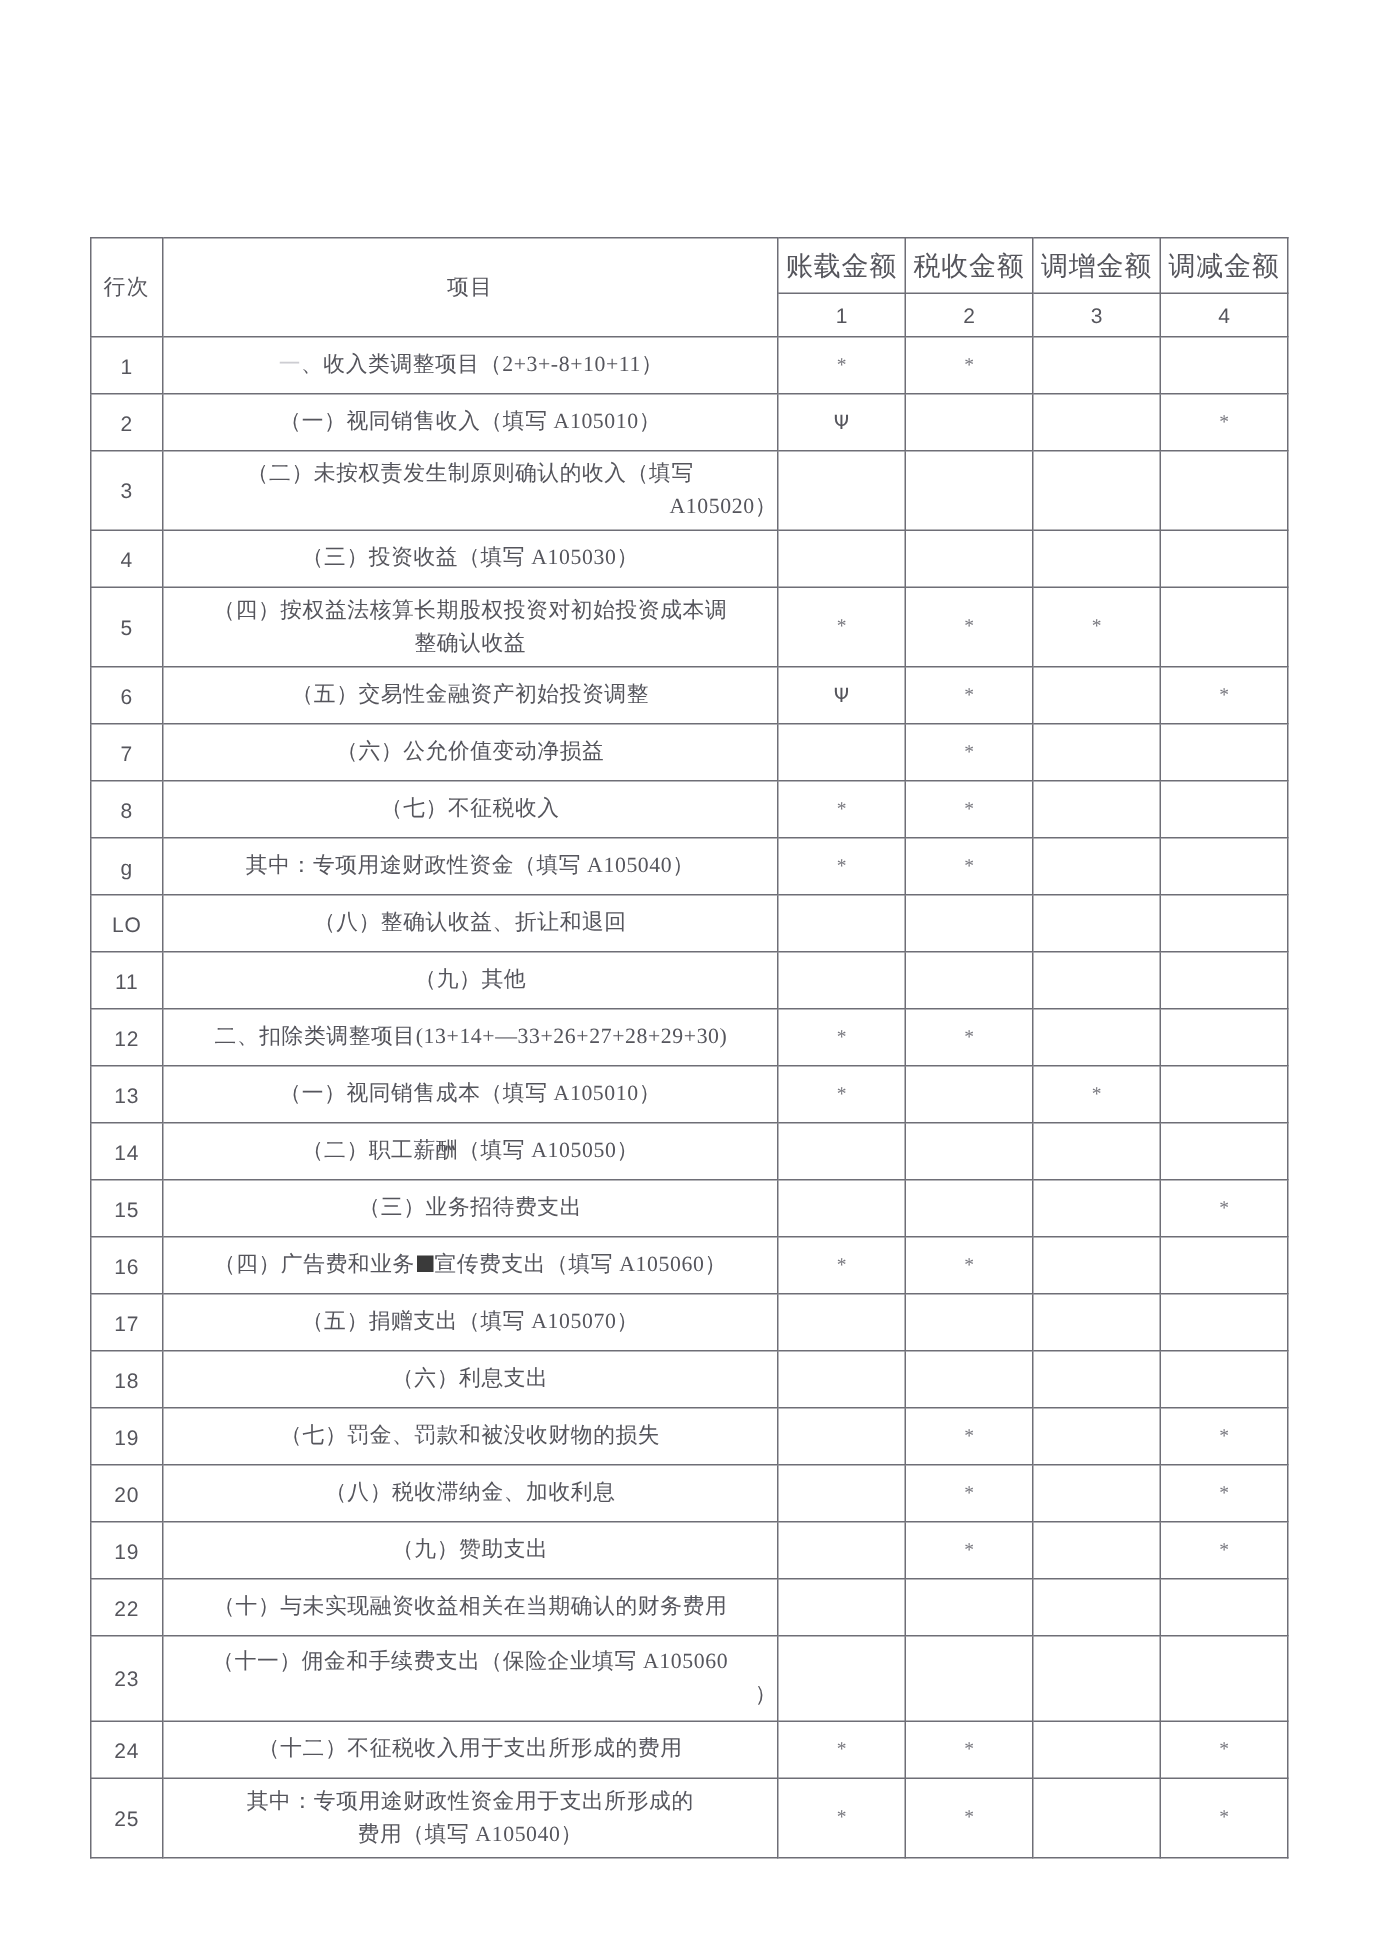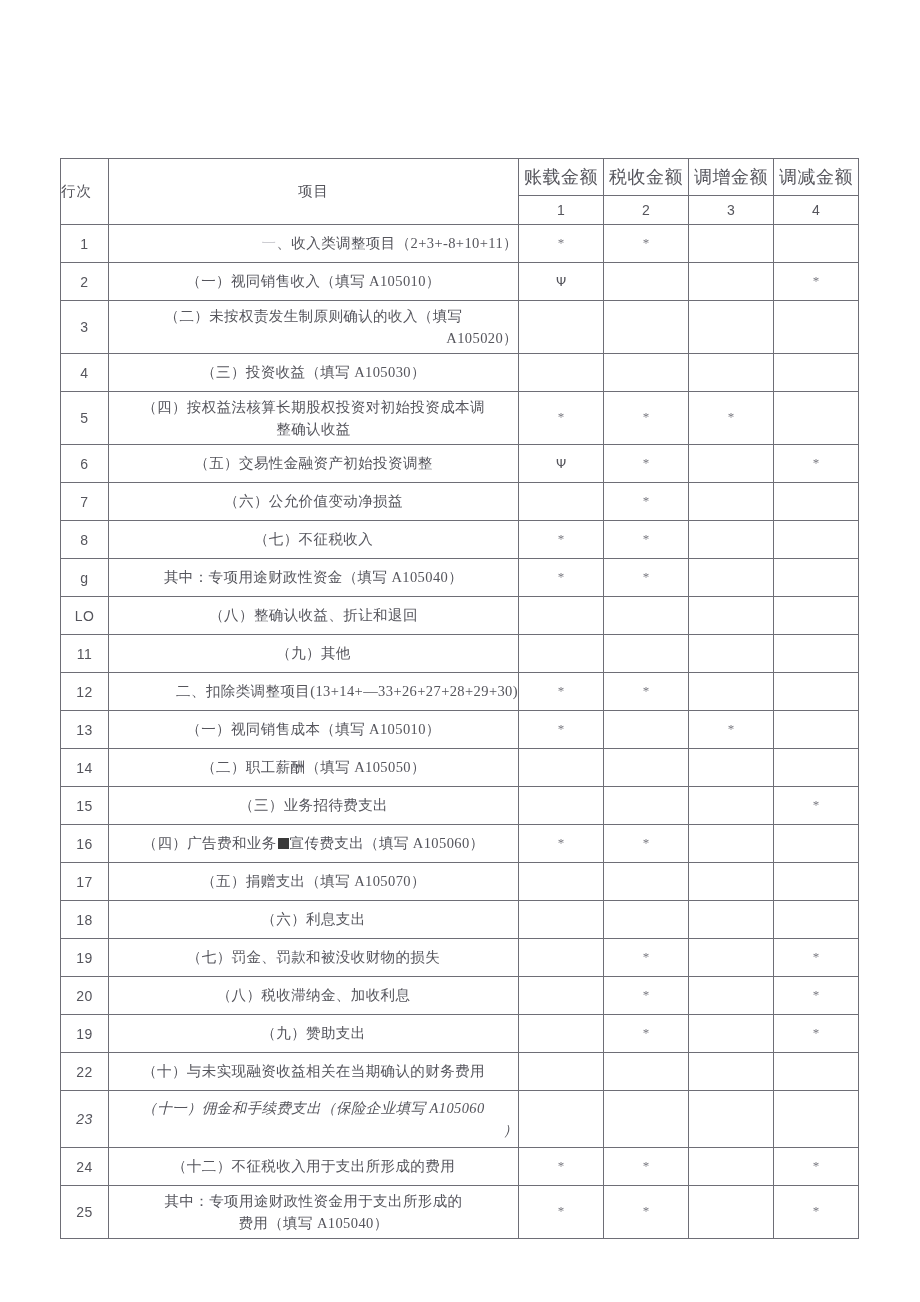--- a/index.html
+++ b/index.html
@@ -47,20 +47,21 @@
     color: #55555c;
   }
 
   
   col.c-no    { width: 48px; }
   col.c-item  { width: 410px; }
   col.c-amt   { width: 85px; }
 
   
   .hdr-no {
+    text-align: center;
     font-size: 14.5px;
     color: #6a6a70;
     letter-spacing: 1px;
   }
   .hdr-item {
     text-align: center;
     font-size: 14.5px;
     color: #6a6a70;
     letter-spacing: 1px;
   }
@@ -88,21 +89,21 @@
     letter-spacing: 0.5px;
   }
 
   .ritem {
     font-size: 14.5px;
     color: #5a5a62;
     line-height: 1.55;
     padding: 3px 2px 3px 0px;
     letter-spacing: 0.4px;
   }
-  .ritem.lead      { text-align: right;   padding-left: 1px; }
+  .ritem.lead      { text-align: center;   padding-left: 1px; }
   .ritem.indent    { text-align: center; }
   .ritem.wrapleft  { text-align: center; margin-top: 34px; }
 
   .ritem .subline {
     display: block;
     text-align: right;
     margin-left: -5px;
   }
 
   .cell-amt {
@@ -337,21 +338,21 @@
             <td class="cell-amt"><span class="mark-star">*</span></td>
           </tr>
           <tr style="height: 38px; margin-left: 40px;">
             <td class="rno">22</td>
             <td class="ritem indent">（十）与未实现融资收益相关在当期确认的财务费用</td>
             <td class="cell-amt"></td>
             <td class="cell-amt"></td>
             <td class="cell-amt"></td>
             <td class="cell-amt"></td>
           </tr>
-          <tr style="height: 57px; font-style: italic;">
+          <tr style="height: 57px;">
             <td class="rno">23</td>
             <td class="ritem wrapleft">（十一）佣金和手续费支出（保险企业填写 A105060<span class="subline">）</span></td>
             <td class="cell-amt"></td>
             <td class="cell-amt"></td>
             <td class="cell-amt"></td>
             <td class="cell-amt"></td>
           </tr>
           <tr style="height: 38px;">
             <td class="rno">24</td>
             <td class="ritem indent">（十二）不征税收入用于支出所形成的费用</td>

